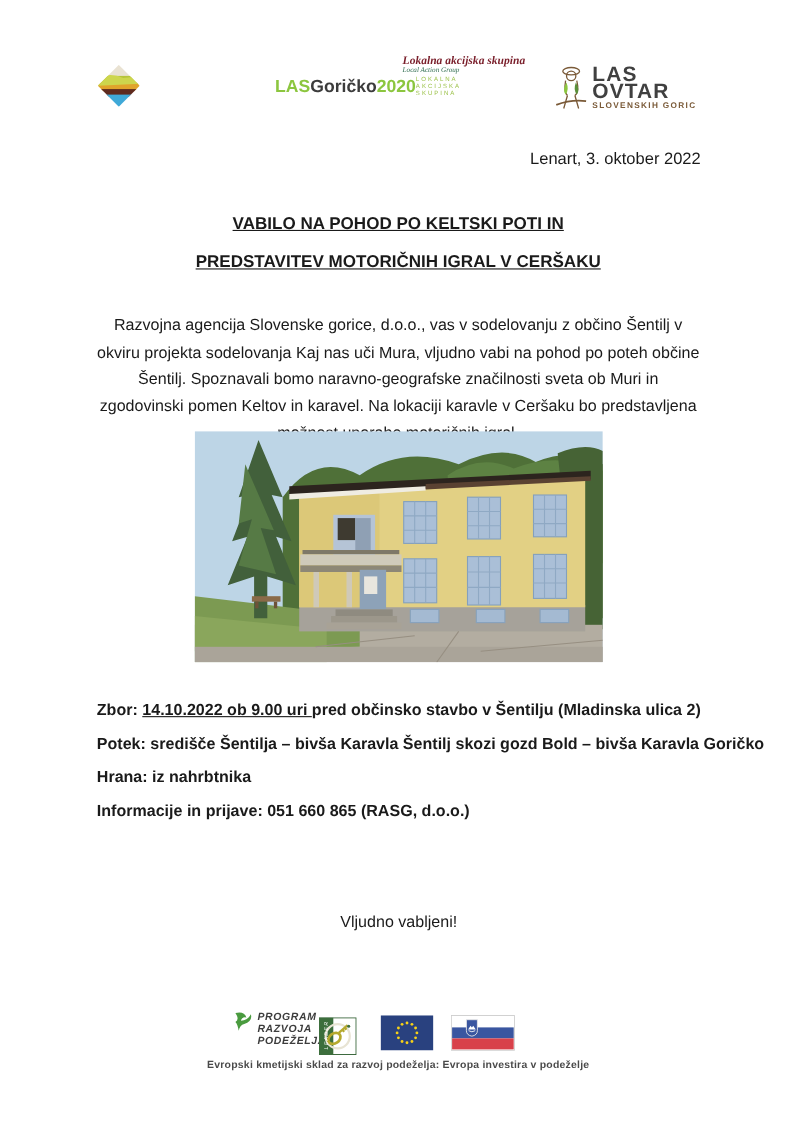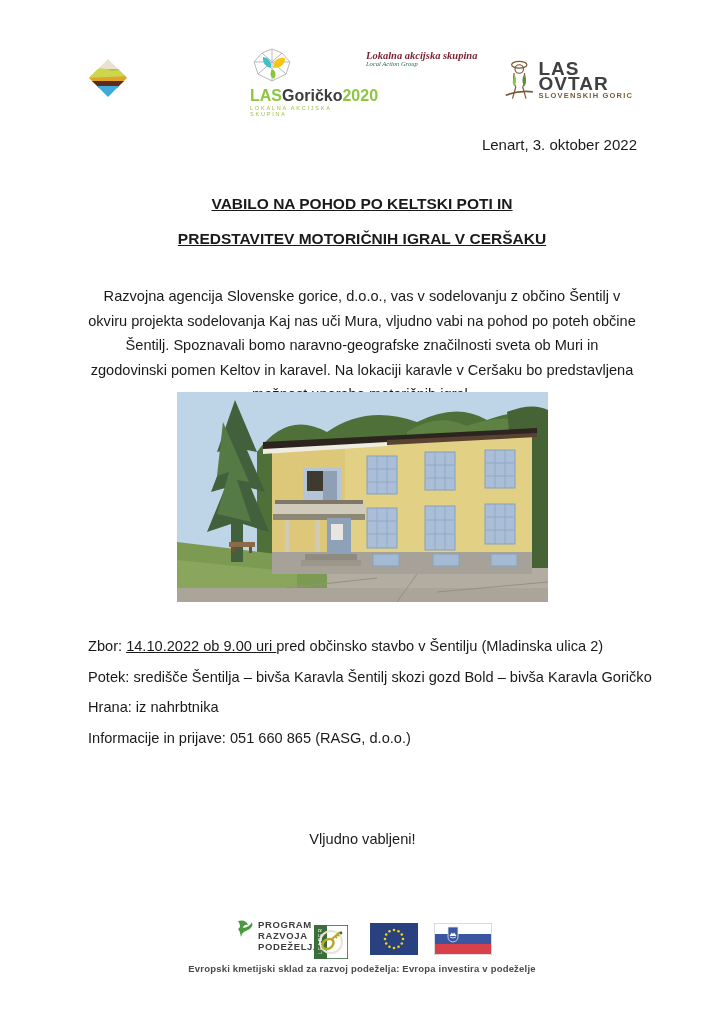--- a/index.html
+++ b/index.html
@@ -6,44 +6,44 @@
   .page{
     position:relative;width:724px;height:1024px;margin:0 auto;
     background:#ffffff;overflow:hidden;
     font-family:"Liberation Sans",sans-serif;color:#1a1a1a;
   }
   
   .logo-row{position:absolute;top:48px;left:86px;width:552px;height:68px;}
   .logo{position:absolute;display:flex;align-items:center;}
   .laspdl{left:0;top:8px;}
   .laspdl .wordmark{font-family:"Liberation Serif",serif;font-size:23px;letter-spacing:1px;margin-left:6px;}
-  .goricko{left:164px;top:0;flex-direction:column;align-items:flex-start;width:114px;}
+  .goricko{left:164px;top:0;flex-direction:row;align-items:flex-end;width:114px;}
   .goricko .wordmark{font-size:16px;font-weight:bold;line-height:16px;font-family:"Liberation Sans",sans-serif;}
   .goricko .sub{font-size:5.5px;letter-spacing:1.8px;color:#9cc24a;margin-top:1px;}
   .prlekija{left:280px;top:2px;width:116px;display:block;}
   .prlekija .l1{font-family:"Liberation Serif",serif;font-style:italic;font-weight:bold;font-size:10.5px;color:#7a1f2b;white-space:nowrap;}
   .prlekija .l2{font-family:"Liberation Serif",serif;font-style:italic;font-size:6.5px;color:#2e6b4f;margin-top:-1px;}
   .prlekija .name{font-family:"Liberation Serif",serif;font-weight:bold;font-size:15px;color:#7a1f2b;letter-spacing:.5px;}
   .ovtar{left:418px;top:6px;}
   .ovtar-text .l1{font-size:19px;font-weight:bold;color:#404040;letter-spacing:1px;line-height:15px;}
   .ovtar-text .l2{font-size:7.5px;font-weight:bold;color:#7a5a38;letter-spacing:1.2px;}
   
   .date-line{position:absolute;top:136px;left:88px;width:549px;text-align:right;font-size:15px;}
   .title-block{position:absolute;top:195px;left:62px;width:600px;text-align:center;font-weight:bold;font-size:15.5px;text-decoration:underline;}
   .title-block .t2{margin-top:17px;}
   .intro{position:absolute;top:284px;left:86px;width:552px;text-align:center;font-size:14.6px;line-height:24.5px;}
   
   .photo{position:absolute;top:392px;left:177px;width:371px;height:210px;}
   
-  .details{position:absolute;top:631px;left:88px;width:549px;font-size:14.6px;font-weight:normal;}
+  .details{position:absolute;top:631px;left:88px;width:549px;font-size:14.6px;font-weight:bold;}
   .details .line{line-height:30.5px;white-space:nowrap;}
   .underlined{text-decoration:underline;}
   .closing{position:absolute;top:831px;left:88px;width:549px;text-align:center;font-size:14.6px;}
   
-  .footer-logos{position:absolute;top:915px;left:236px;width:268px;height:48px;}
+  .footer-logos{position:absolute;top:915px;left:212px;width:268px;height:48px;font-style:italic;}
   .prp{position:absolute;left:0;top:4px;display:flex;}
   .prp-text{font-size:9.5px;font-weight:bold;color:#3d3d3d;line-height:11px;letter-spacing:.6px;margin-left:2px;font-family:"Liberation Sans",sans-serif;}
   .leader{position:absolute;left:78px;top:10px;}
   .eu-flag{position:absolute;left:134px;top:8px;}
   .si-flag{position:absolute;left:198px;top:8px;}
   .footer-text{position:absolute;top:963px;left:112px;width:500px;text-align:center;font-size:9.5px;font-weight:bold;color:#4a4a4a;letter-spacing:.2px;}
   .c-las{color:#5c3a1e;} .c-pdl{color:#c69a3a;} .c-2020{color:#8a2430;}
   .c-green{color:#8cc63f;} .c-dark{color:#3c3c3c;}
 </style>
 </head>

